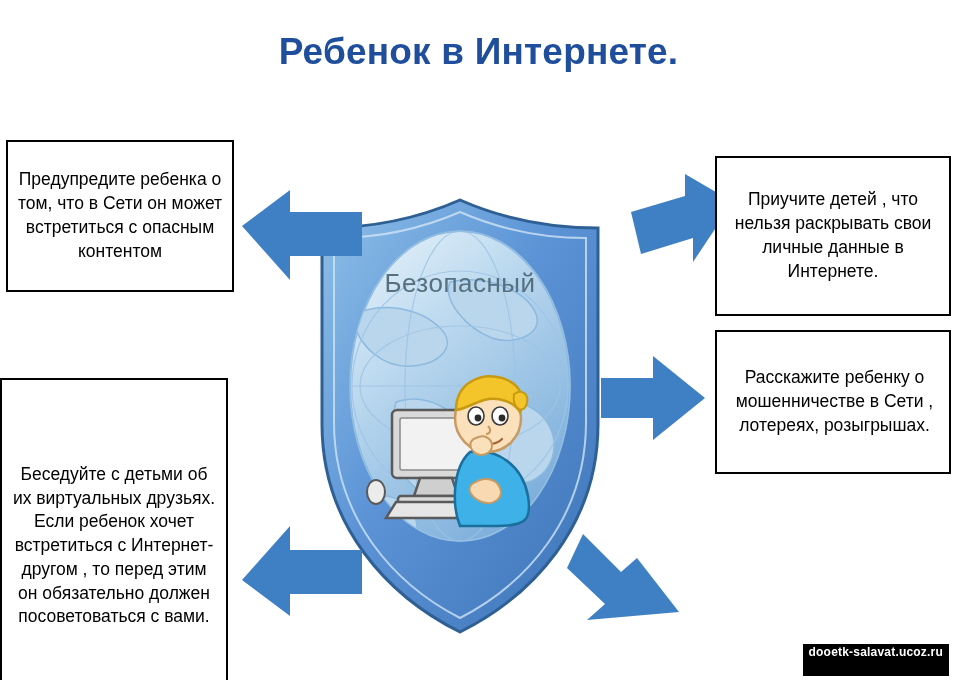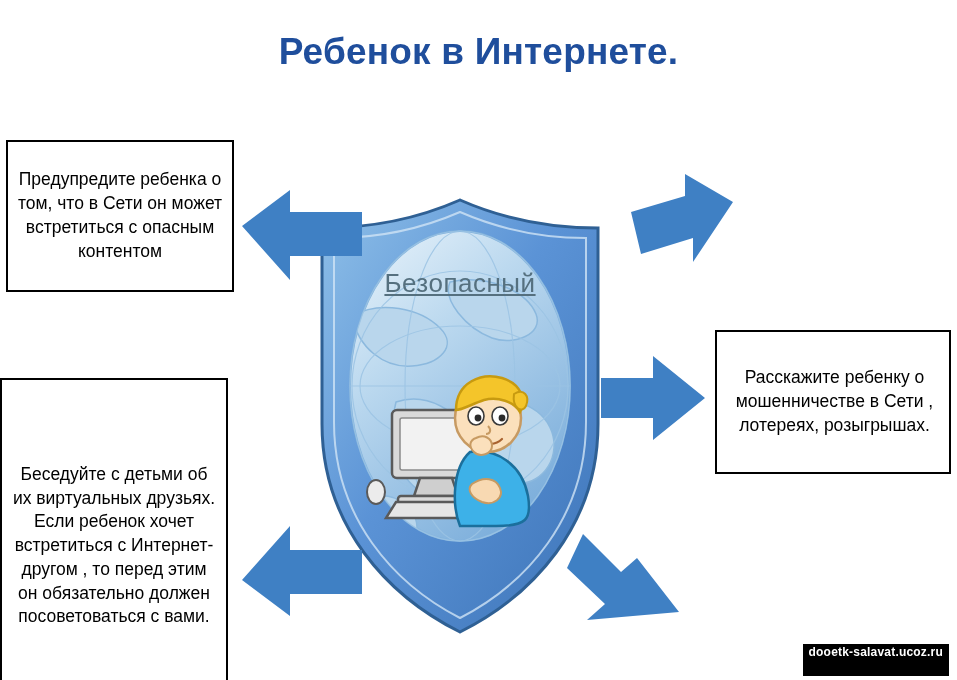--- a/index.html
+++ b/index.html
@@ -81,21 +81,21 @@
     position: absolute;
     left: 0;
     width: 320px;
     text-align: center;
     color: #55707f;
     font-size: 26px;
     font-weight: normal;
     letter-spacing: 0.5px;
     pointer-events: none;
   }
-  #emblem-text-1 { top: 72px; text-decoration: underline; }
+  #emblem-text-1 { top: 72px; }
   #emblem-text-2 { top: 112px; }
 
   
   #watermark {
     position: absolute;
     right: 8px;
     bottom: 4px;
     background: #000000;
     color: #ffffff;
     font-size: 12px;
@@ -217,20 +217,23 @@
   </div>
 
   <div class="tip" id="tip-warn-content">
     <span>Предупредите ребенка о том, что в Сети он может встретиться с опасным контентом</span>
   </div>
 
   <div class="tip" id="tip-virtual-friends">
     <span>Беседуйте с детьми об их виртуальных друзьях. Если ребенок хочет встретиться с Интернет-другом , то перед этим он обязательно должен посоветоваться с вами.</span>
   </div>
 
+  <div class="tip" id="tip-personal-data">
+    <span>Приучите детей , что нельзя раскрывать свои личные данные в Интернете.</span>
+  </div>
 
   <div class="tip" id="tip-fraud">
     <span>Расскажите ребенку о мошенничестве в Сети , лотереях, розыгрышах.</span>
   </div>
 
 
   <div id="watermark">dooetk-salavat.ucoz.ru</div>
 
 </div>
 

